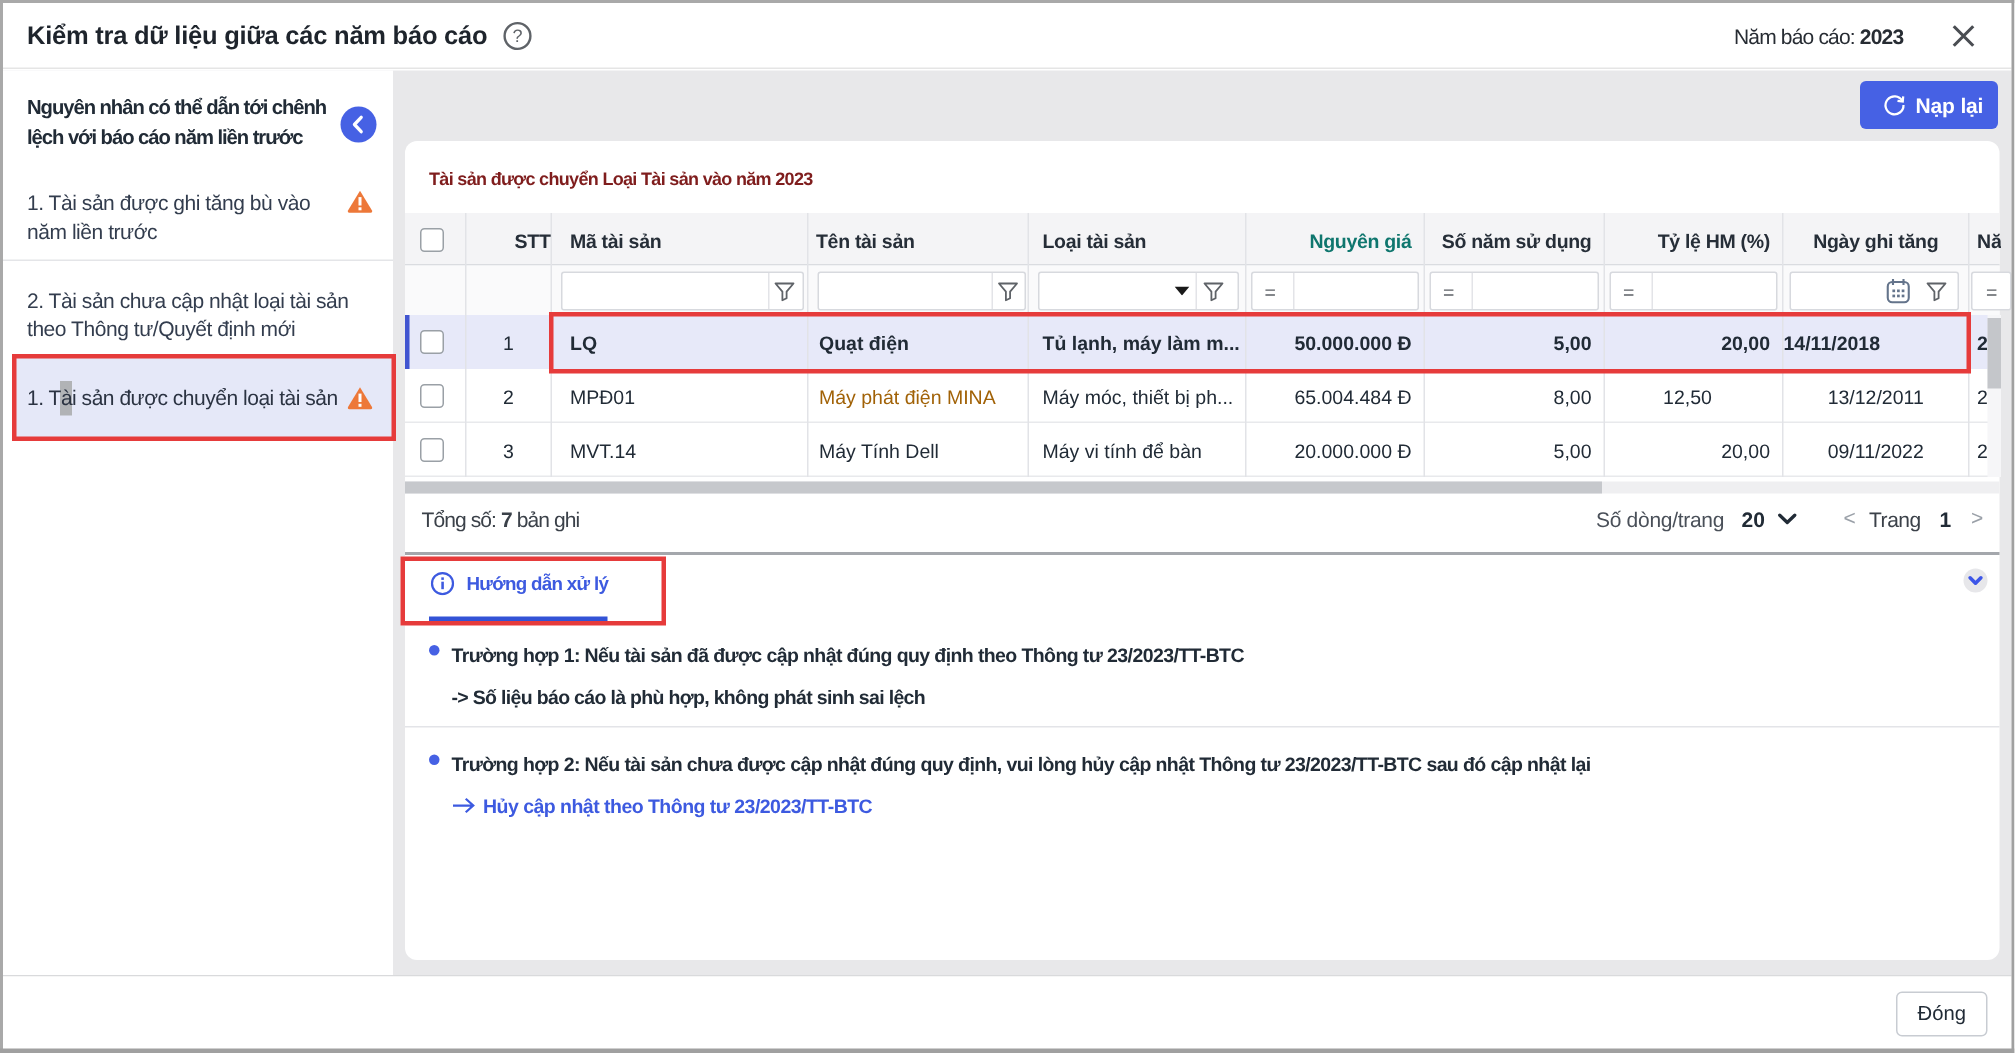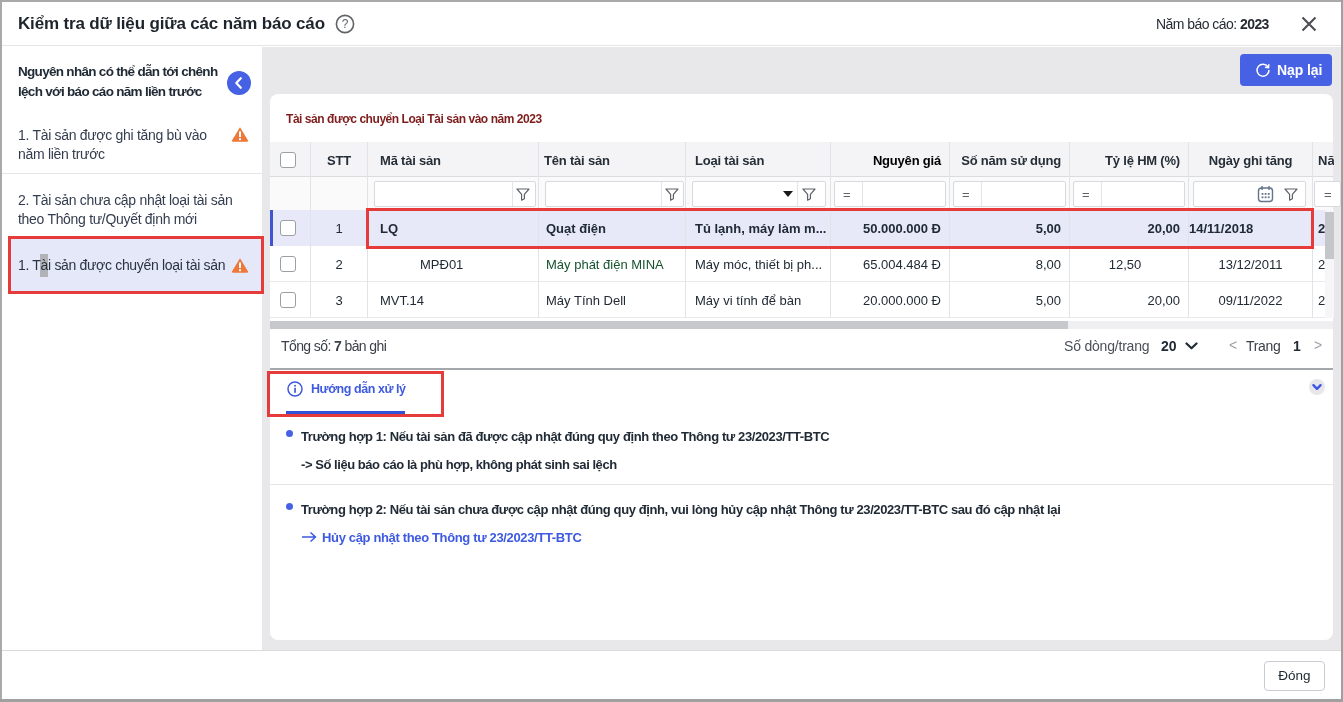--- a/index.html
+++ b/index.html
@@ -76,25 +76,25 @@
 <div class="abs" style="left:367px;top:142px;width:1px;height:176px;background:#e2e3e7;"></div>
 <div class="abs" style="left:538px;top:142px;width:1px;height:176px;background:#e2e3e7;"></div>
 <div class="abs" style="left:685px;top:142px;width:1px;height:176px;background:#e2e3e7;"></div>
 <div class="abs" style="left:830px;top:142px;width:1px;height:176px;background:#e2e3e7;"></div>
 <div class="abs" style="left:949px;top:142px;width:1px;height:176px;background:#e2e3e7;"></div>
 <div class="abs" style="left:1069px;top:142px;width:1px;height:176px;background:#e2e3e7;"></div>
 <div class="abs" style="left:1188px;top:142px;width:1px;height:176px;background:#e2e3e7;"></div>
 <div class="abs" style="left:1312px;top:142px;width:1px;height:176px;background:#e2e3e7;"></div>
 
 <div class="abs" style="left:280px;top:152px;width:16px;height:16px;border:1.5px solid #9aa0a6;border-radius:3px;background:#fff;"></div>
-<div class="abs" style="left:311px;top:153px;width:56px;text-align:center;font-size:13px;font-weight:bold;letter-spacing:-0.2px;color:#262e38;">STT</div>
+<div class="abs" style="left:311px;top:153px;width:56px;text-align:right;font-size:13px;font-weight:bold;letter-spacing:-0.2px;color:#262e38;">STT</div>
 <div class="abs" style="left:380px;top:153px;font-size:13px;font-weight:bold;letter-spacing:-0.2px;color:#262e38;">Mã tài sản</div>
 <div class="abs" style="left:544px;top:153px;font-size:13px;font-weight:bold;letter-spacing:-0.2px;color:#262e38;">Tên tài sản</div>
 <div class="abs" style="left:695px;top:153px;font-size:13px;font-weight:bold;letter-spacing:-0.2px;color:#262e38;">Loại tài sản</div>
-<div class="abs" style="left:831px;top:153px;width:110px;text-align:right;font-size:13px;font-weight:bold;letter-spacing:-0.2px;color:#000000;">Nguyên giá</div>
+<div class="abs" style="left:831px;top:153px;width:110px;text-align:right;font-size:13px;font-weight:bold;letter-spacing:-0.2px;color:#0f766e;">Nguyên giá</div>
 <div class="abs" style="left:950px;top:153px;width:111px;text-align:right;font-size:13px;font-weight:bold;letter-spacing:-0.2px;color:#262e38;">Số năm sử dụng</div>
 <div class="abs" style="left:1070px;top:153px;width:110px;text-align:right;font-size:13px;font-weight:bold;letter-spacing:-0.2px;color:#262e38;">Tỷ lệ HM (%)</div>
 <div class="abs" style="left:1189px;top:153px;width:123px;text-align:center;font-size:13px;font-weight:bold;letter-spacing:-0.2px;color:#262e38;">Ngày ghi tăng</div>
 <div class="abs" style="left:1318px;top:153px;width:16px;overflow:hidden;font-size:13px;font-weight:bold;color:#262e38;">Năm</div>
 
 <div class="abs" style="left:374px;top:181px;width:162px;height:26px;background:#fff;border:1px solid #d7d9de;border-radius:2px;"></div>
 <div class="abs" style="left:512px;top:182px;width:1px;height:24px;background:#e3e4e8;"></div>
 <svg class="abs" style="left:516px;top:188px;" width="14" height="13" viewBox="0 0 14 13">
     <path d="M1 1 h12 l-4.6 5.4 v4.4 l-2.8 1.4 v-5.8 Z" fill="none" stroke="#5f6368" stroke-width="1.2" stroke-linejoin="round"></path>
   </svg>
@@ -151,22 +151,22 @@
 <div class="abs" style="left:695px;top:221px;font-size:13px;font-weight:700;color:#212b36;">Tủ lạnh, máy làm m...</div>
 <div class="abs" style="left:831px;top:221px;width:110px;text-align:right;font-size:13px;font-weight:600;color:#212b36;">50.000.000 Đ</div>
 <div class="abs" style="left:950px;top:221px;width:111px;text-align:right;font-size:13px;font-weight:600;color:#212b36;">5,00</div>
 <div class="abs" style="left:1070px;top:221px;width:110px;text-align:right;font-size:13px;font-weight:600;color:#212b36;">20,00</div>
 <div class="abs" style="left:1189px;top:221px;width:123px;text-align:left;font-size:13px;font-weight:600;color:#212b36;">14/11/2018</div>
 <div class="abs" style="left:1318px;top:221px;font-size:13px;font-weight:600;color:#212b36;">20</div>
 
 <div class="abs" style="left:366px;top:208px;width:948px;height:41px;border:3px solid #e63b3b;z-index:7"></div>
 
 <div class="abs" style="left:311px;top:257px;width:56px;text-align:center;font-size:13px;color:#212b36;">2</div>
-<div class="abs" style="left:380px;top:257px;font-size:13px;color:#212b36;margin-left:40px;">MPĐ01</div>
-<div class="abs" style="left:546px;top:257px;font-size:13px;color:#14532d;">Máy phát điện MINA</div>
+<div class="abs" style="left:380px;top:257px;font-size:13px;color:#212b36;">MPĐ01</div>
+<div class="abs" style="left:546px;top:257px;font-size:13px;color:#a16207;">Máy phát điện MINA</div>
 <div class="abs" style="left:695px;top:257px;font-size:13px;color:#212b36;">Máy móc, thiết bị ph...</div>
 <div class="abs" style="left:831px;top:257px;width:110px;text-align:right;font-size:13px;color:#212b36;">65.004.484 Đ</div>
 <div class="abs" style="left:950px;top:257px;width:111px;text-align:right;font-size:13px;color:#212b36;">8,00</div>
 <div class="abs" style="left:1070px;top:257px;width:110px;text-align:center;font-size:13px;color:#212b36;">12,50</div>
 <div class="abs" style="left:1189px;top:257px;width:123px;text-align:center;font-size:13px;color:#212b36;">13/12/2011</div>
 <div class="abs" style="left:1318px;top:257px;font-size:13px;color:#212b36;">20</div>
 
 <div class="abs" style="left:311px;top:293px;width:56px;text-align:center;font-size:13px;color:#212b36;">3</div>
 <div class="abs" style="left:380px;top:293px;font-size:13px;color:#212b36;">MVT.14</div>
 <div class="abs" style="left:546px;top:293px;font-size:13px;color:#212b36;">Máy Tính Dell</div>

